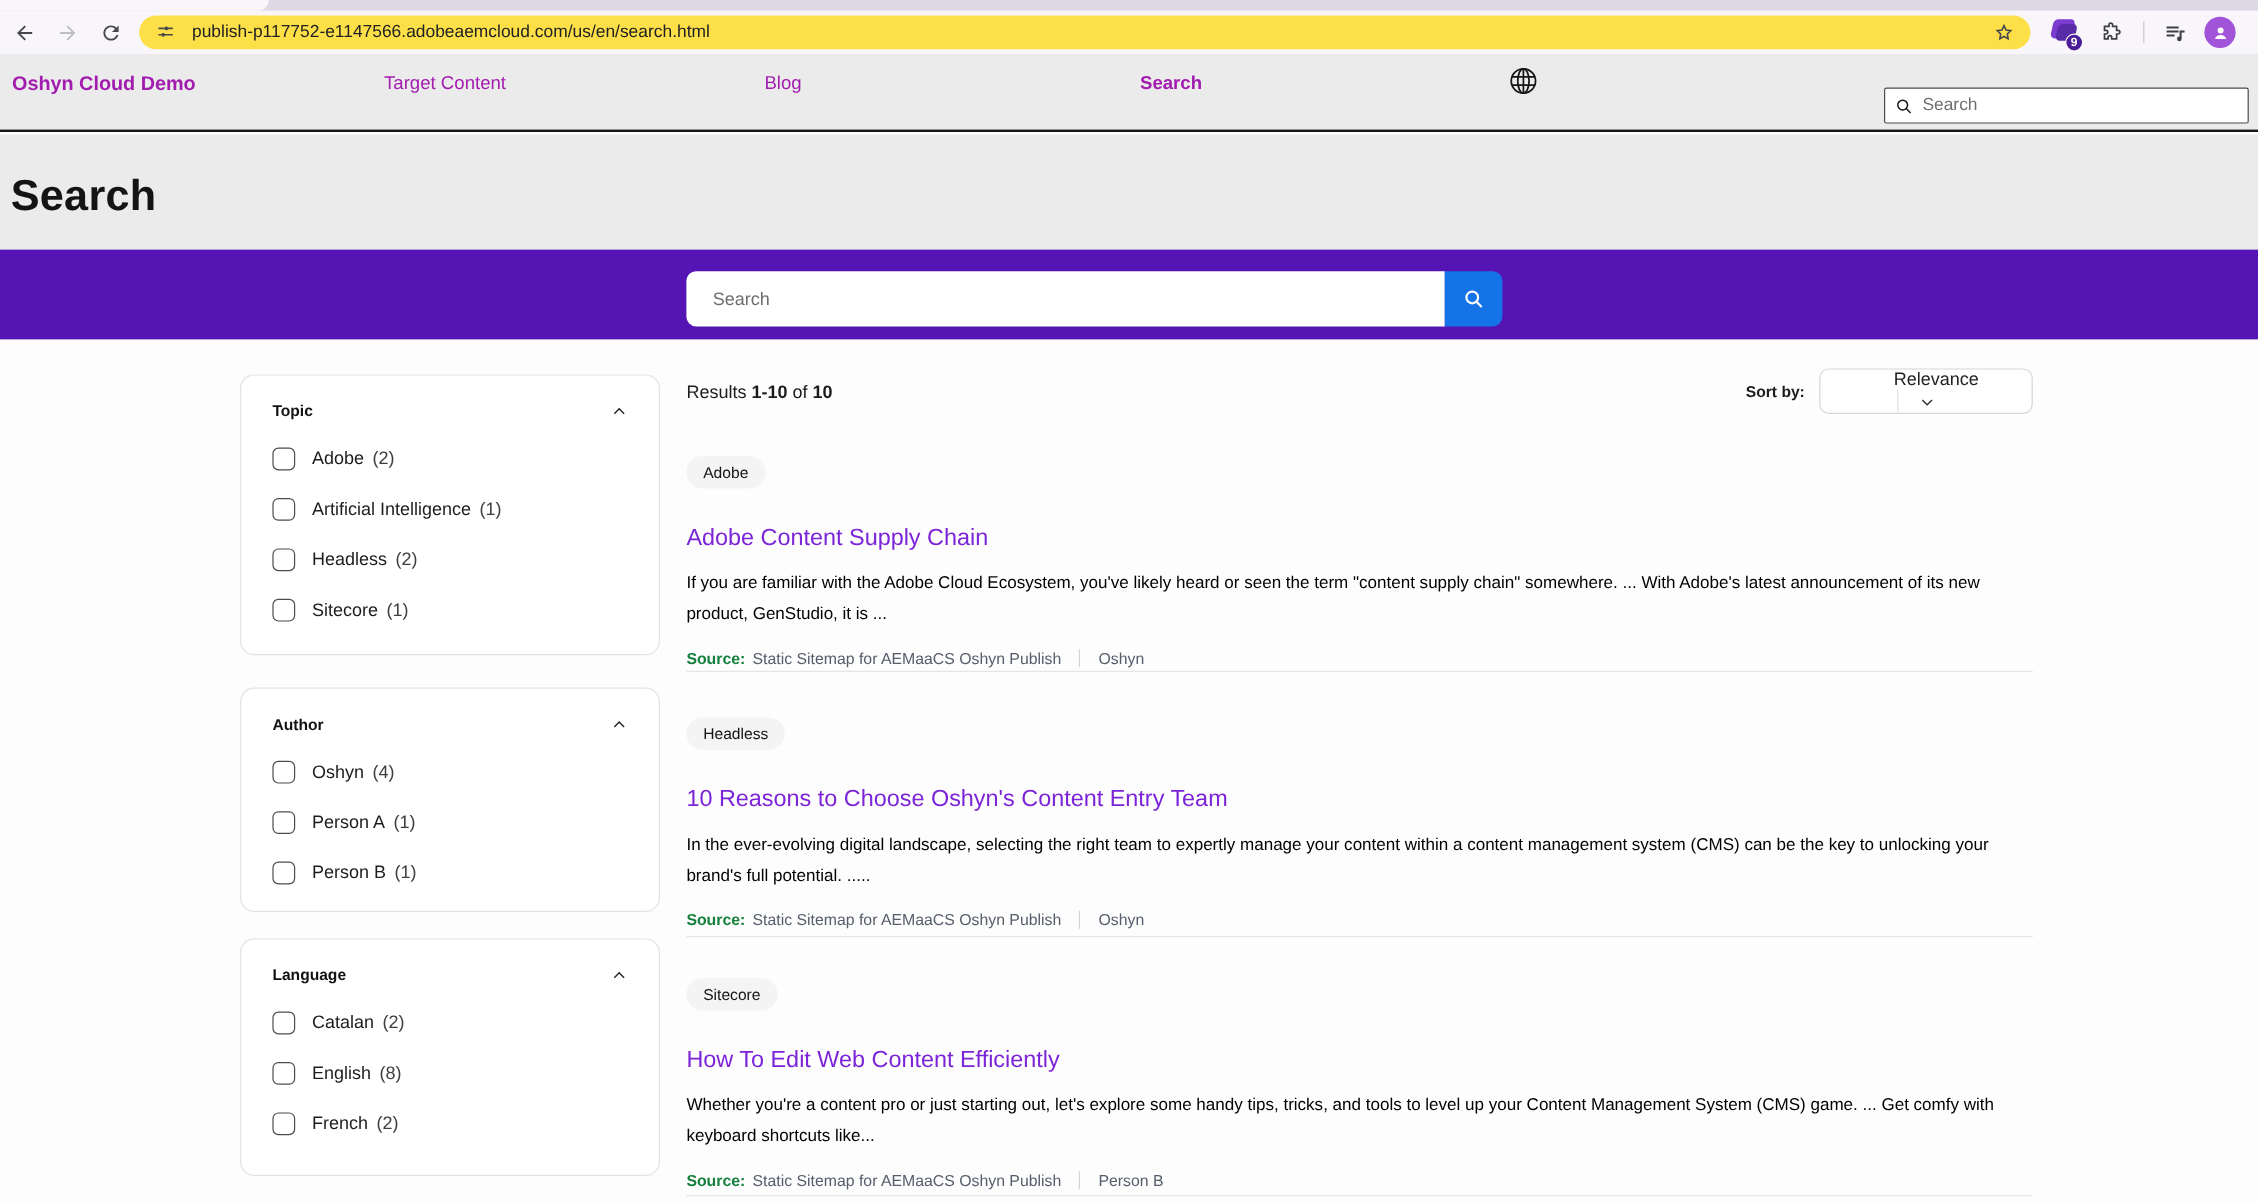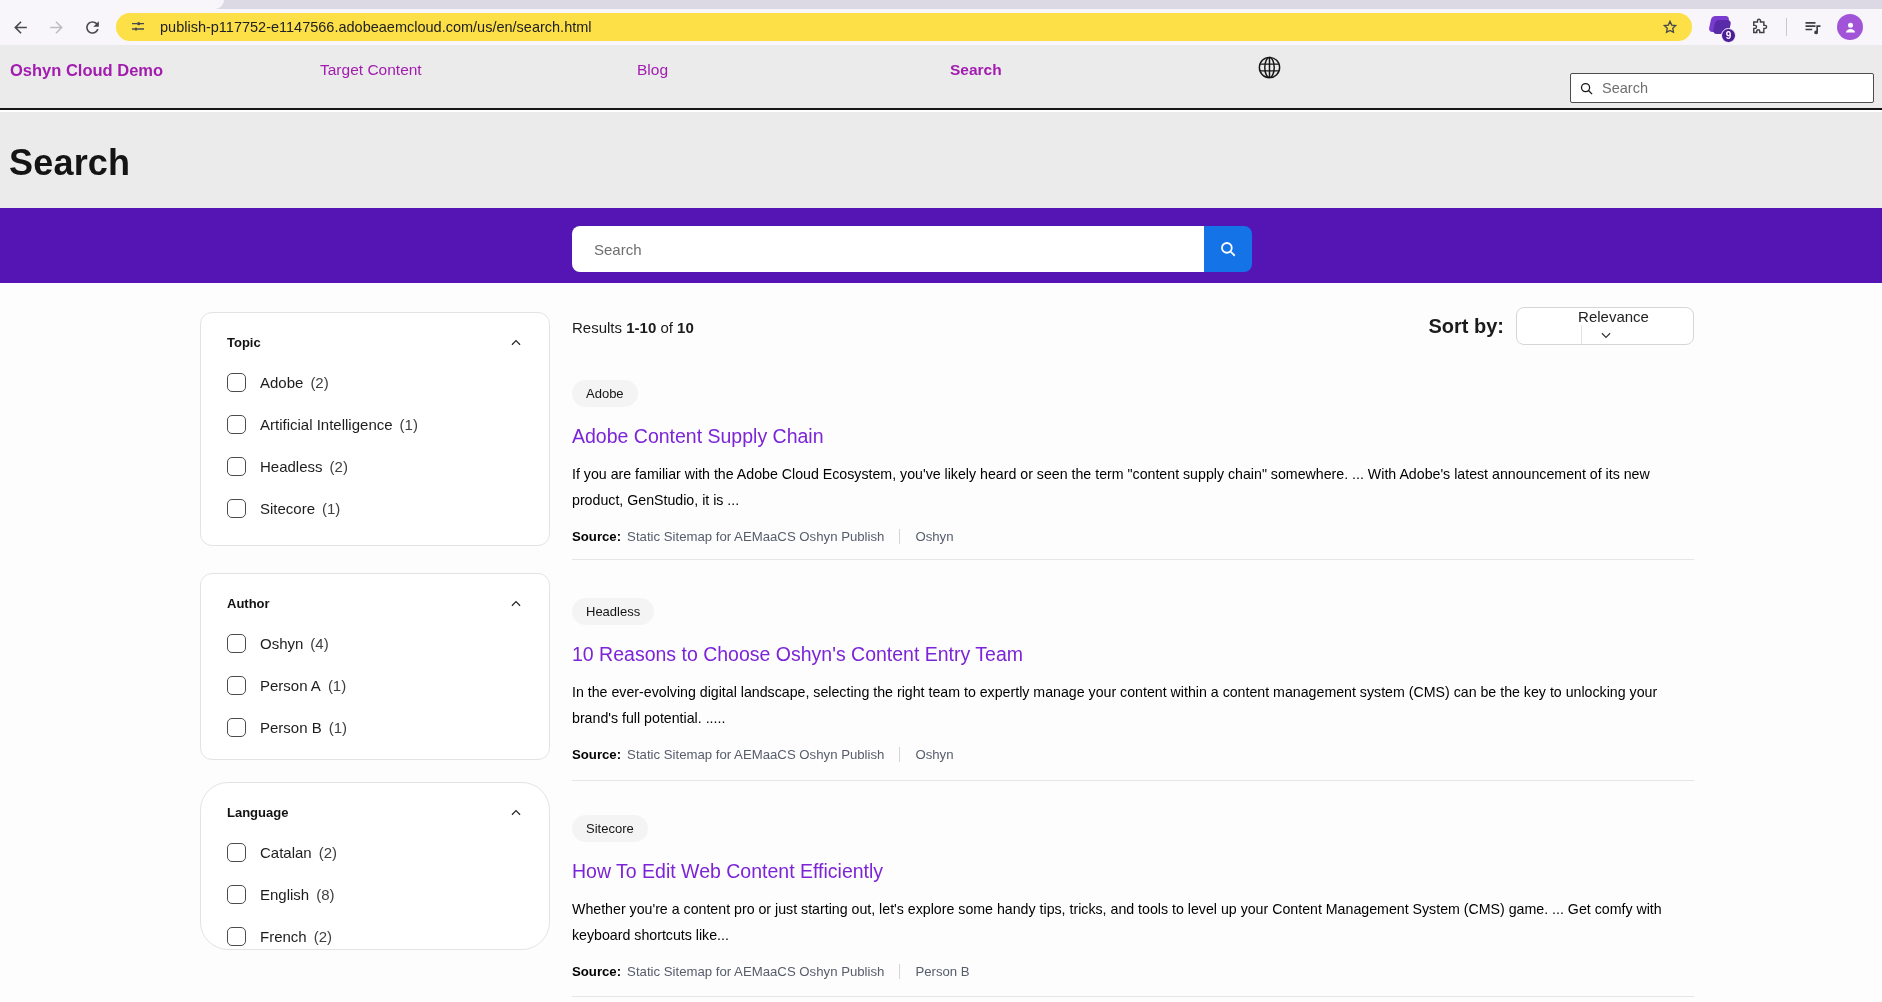--- a/index.html
+++ b/index.html
@@ -68,51 +68,51 @@
   .banner-btn svg { width:18px; height:18px; fill:none; stroke:#fff; stroke-width:2.4; }
 
   
   .content { position:absolute; top:283px; left:0; width:1882px; height:719px; background:#fdfdfd; }
 
   
   .fcard { position:absolute; left:200px; width:350px; background:#fff; border:1px solid #e3e3e3;
     border-radius:12px; padding:22px 26px; }
   .fcard-0 { top:29px;  height:234px; }
   .fcard-1 { top:290px; height:187px; }
-  .fcard-2 { top:499px; height:168px;border-radius:28px; }
+  .fcard-2 { top:499px; height:198px; }
   .fcard-head { display:flex; align-items:center; justify-content:space-between; }
   .fcard-title { font-size:13px; font-weight:bold; color:#121212; }
   .fcard-head svg { width:14px; height:14px; fill:none; stroke:#222; stroke-width:2; }
   .fopt { display:flex; align-items:center; margin-top:23px; cursor:pointer; }
   .cb { width:19px; height:19px; border:1.6px solid #4c4c4c; border-radius:5px; background:#fff; flex:0 0 aupx; }
   .fopt-label { margin-left:14px; font-size:15px; color:#1d1d1d; }
   .fopt-count { margin-left:7px; font-size:15px; color:#3f3f3f; }
 
   
   .res-col { position:absolute; left:572px; top:0; width:1122px; height:719px; }
   .summary { position:absolute; left:0; top:36px; font-size:15px; color:#1b1b1b; }
   .summary b { font-weight:bold; }
   .sortrow { position:absolute; right:0; top:24px; display:flex; align-items:center; }
-  .sort-label { font-size:20px; font-weight:bold; color:#1b1b1b; margin-right:12px; }
+  .sort-label { font-size:13px; font-weight:bold; color:#1b1b1b; margin-right:12px; }
   .sort-box { width:178px; height:38px; border:1px solid #d6d6d6; border-radius:8px; background:#fff;
     display:flex; align-items:center; cursor:pointer;flex-direction:column; }
   .sort-value { flex:1 1 auto; padding-left:17px; font-size:15px; color:#222; }
   .sort-chev { width:48px; height:38px; border-left:1px solid #e2e2e2; display:flex; align-items:center;
     justify-content:center; }
   .sort-chev svg { width:14px; height:14px; fill:none; stroke:#333; stroke-width:2; }
 
   .result { position:absolute; left:0; width:1122px; }
   .result-0 { top:97px; } .result-1 { top:315px; } .result-2 { top:532px; }
   .tagpill { display:inline-block; background:#f4f4f4; border-radius:15px; padding:6px 14px;
     font-size:13px; color:#141414; }
-  .res-title { display:block; margin-top:18px; font-size:19.5px; font-weight:500; color:#7c24d8;
+  .res-title { display:block; margin-top:30px; font-size:19.5px; font-weight:500; color:#7c24d8;
     text-decoration:none; cursor:pointer; }
   .res-desc { margin-top:13px; font-size:14.2px; line-height:26px; color:#000000; max-width:1122px; }
   .res-src { margin-top:16px; display:flex; align-items:center; font-size:13.2px; }
-  .src-label { font-weight:bold; color:#000000; margin-right:6px;text-align:right; }
+  .src-label { font-weight:bold; color:#15803d; margin-right:6px;text-align:right; }
   .src-value { color:#565d6b; }
   .src-sep { width:1px; height:15px; background:#d4d4d4; margin:0 15px; }
   .src-author { color:#565d6b; }
   .res-divider { position:absolute; left:0; width:1122px; height:1px; background:#e6e6e6; }
   .div-0 { top:276px; } .div-1 { top:497px; } .div-2 { top:713px; }
 </style>
 </head>
 <body>
 
 <div class="tabstrip">

